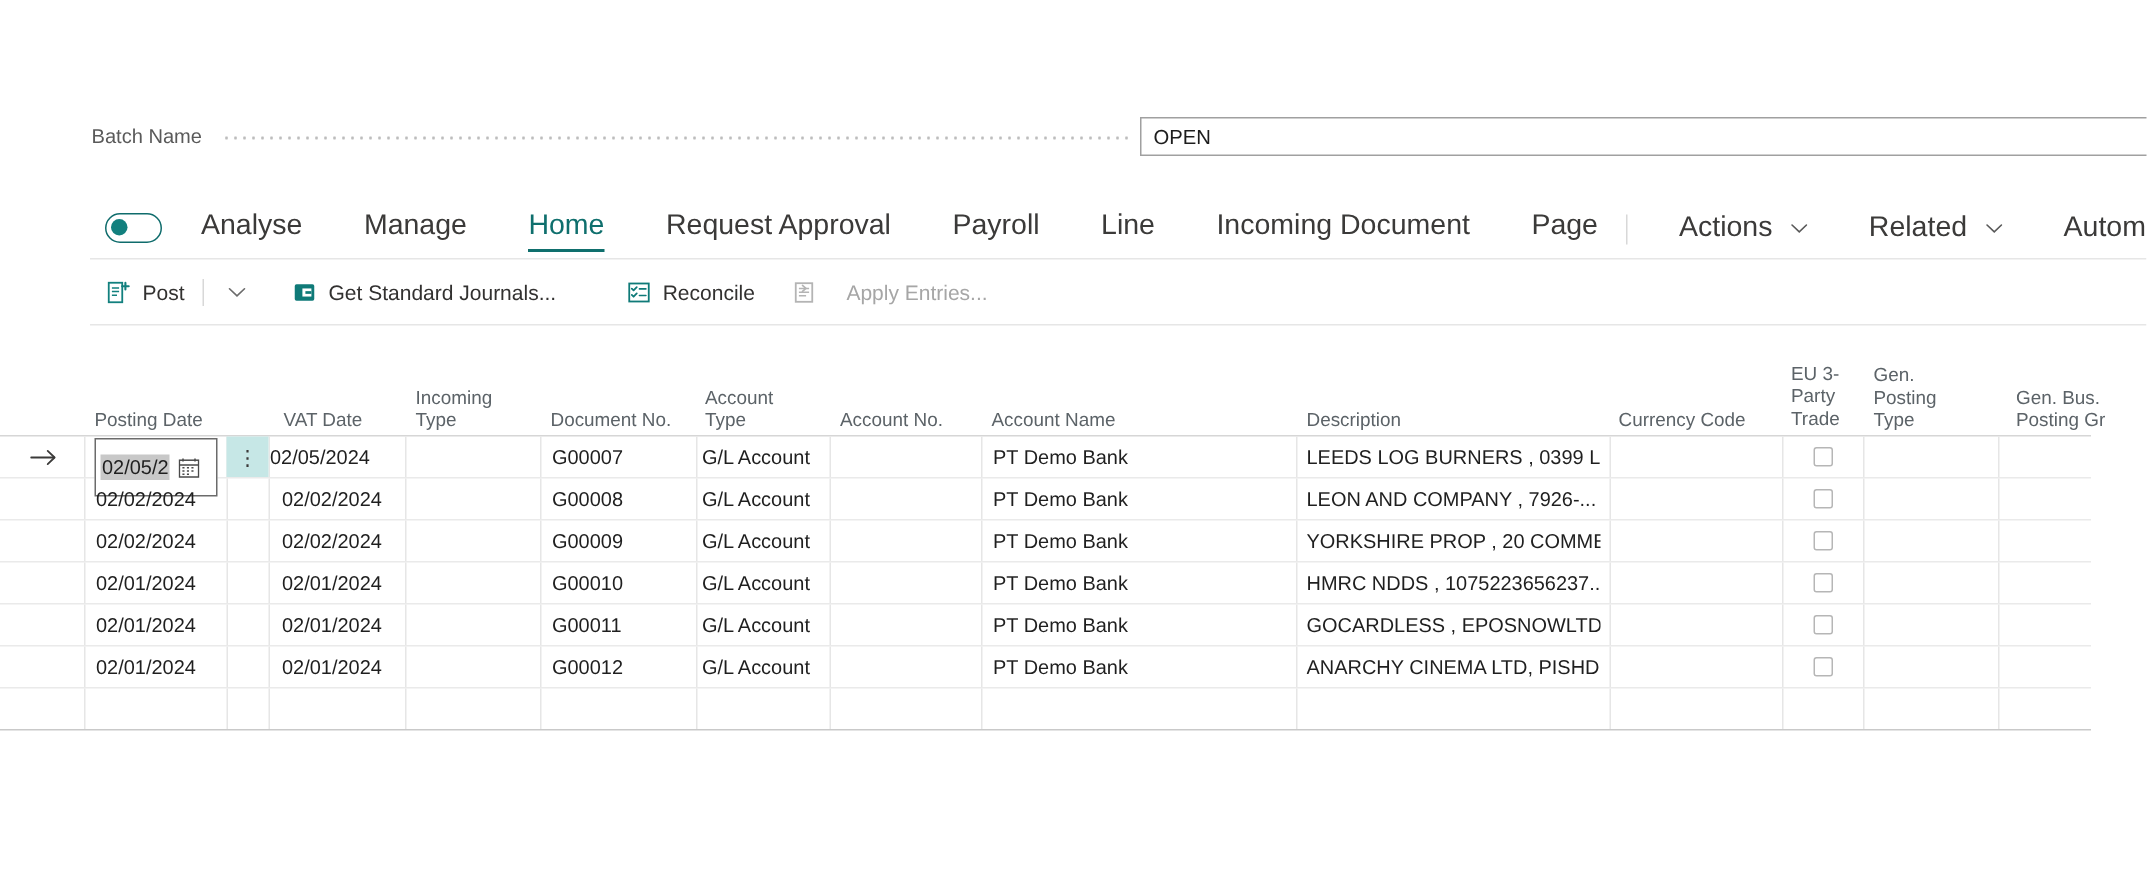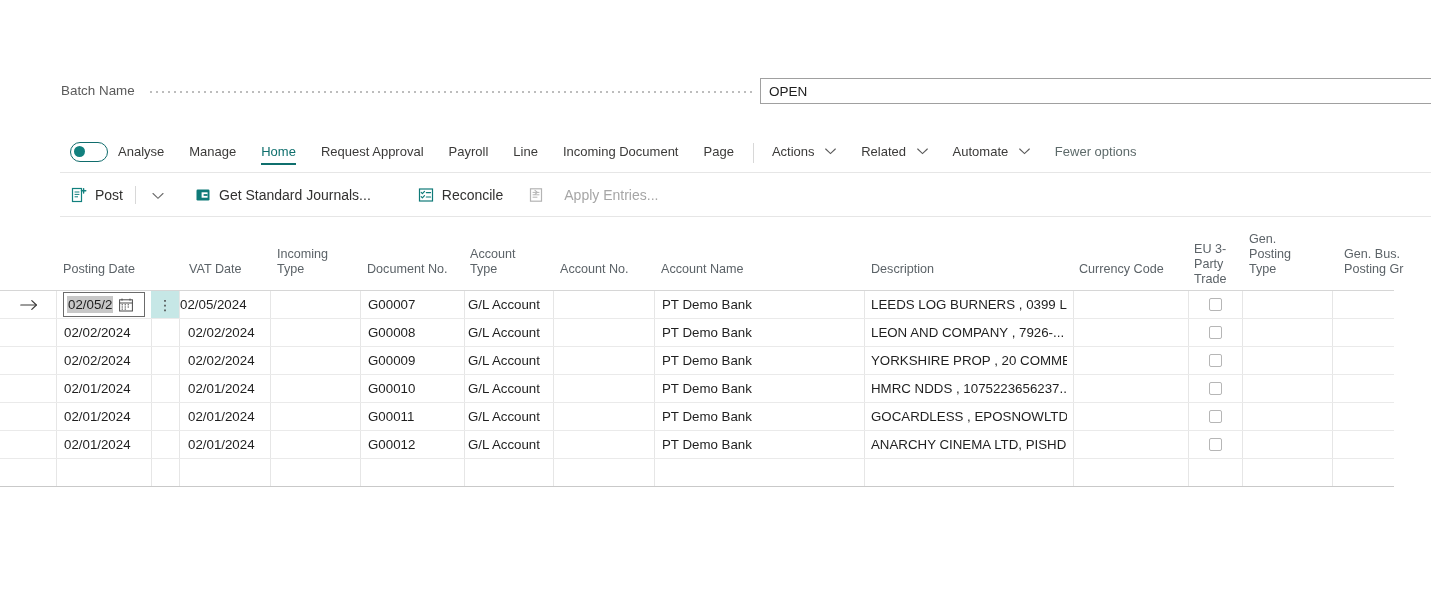--- a/index.html
+++ b/index.html
@@ -44,22 +44,22 @@
 
   
   .ribbon-tabs { position:absolute; left:0; top:133px; width:1431px; height:39px; }
   .toggle {
     position:absolute; left:70px; top:9px; width:38px; height:20px;
     border:1.6px solid #0f6c6c; border-radius:11px; background:#fff; cursor:pointer;
   }
   .toggle .knob { position:absolute; left:3px; top:3px; width:11px; height:11px; border-radius:50%; background:#12807e; }
   .tabs { position:absolute; left:118px; top:0; height:39px; display:flex; align-items:center; }
   .tab {
-    font-size:13px; color:#3b3a39; padding:0 0 3px 0; margin-right:25px; cursor:pointer;
-    white-space:nowrap; position:relative;
+    font-size:19px; color:#3b3a39; padding:0 0 3px 0; margin-right:25px; cursor:pointer;
+    white-space:nowrap; position:relative;margin-left:16px;
   }
   .tab.active { color:#0f6f6d; }
   .tab.active::after {
     content:""; position:absolute; left:0; right:0; bottom:-3px; height:2px; background:#0f6f6d;
   }
   .tab-divider { width:1px; height:20px; background:#d8d8d8; margin:0 18px 0 -6px; }
   .tab .chev { display:inline-block; margin-left:7px; vertical-align:1px; }
   .tab.muted { color:#5d6a6a; }
   .ribbon-line { position:absolute; left:60px; top:172px; width:1371px; height:1px; background:#e6e6e6; }
 
@@ -71,41 +71,41 @@
   .split-chev {
     width:28px; height:24px; display:flex; align-items:center; justify-content:center; cursor:pointer;
   }
   .cmd-divider { width:1px; height:18px; background:#d8d8d8; }
   .ribbon-bottom-line { position:absolute; left:60px; top:216px; width:1371px; height:1px; background:#e6e6e6; }
 
   
   .grid { position:absolute; left:0; top:240px; width:1394px; }
   .ghead { position:relative; height:51px; background:#fff; }
   .ghead .hcell {
-    position:absolute; bottom:14px; font-size:12.6px; color:#5c6368; line-height:15px;
+    position:absolute; bottom:3px; font-size:12.6px; color:#5c6368; line-height:15px;
     padding:0 0 0 0;
   }
   .ghead-rule { position:absolute; left:0; bottom:0; width:1394px; height:1px; background:#d6d6d6; }
 
   .grow { position:relative; height:28px; border-bottom:1px solid #eaeaea; }
   .grow .cell {
     position:absolute; top:0; height:27px; display:flex; align-items:center;
     font-size:13.3px; color:#1f1f1f; white-space:nowrap; overflow:hidden;
   }
   .vline { position:absolute; top:0; width:1px; height:27px; background:#e6e6e6; }
   .grow.last { border-bottom:1px solid #c9c9c9; }
 
   .rowarrow { position:absolute; left:20px; top:0; height:27px; display:flex; align-items:center; }
 
   .teal-cell { position:absolute; top:0; width:28px; height:27px; background:#c6e7e6;
                display:flex; align-items:center; justify-content:center; cursor:pointer; }
   .dots-v { font-size:14px; color:#3b3a39; line-height:8px; letter-spacing:0; }
 
   .datebox {
-    position:absolute; top:1px; height:25px; border:1px solid #6b6b6b; background:#fff;
+    position:absolute; top:1px; height:39px; border:1px solid #6b6b6b; background:#fff;
     display:flex; align-items:center; padding-left:3px;
   }
   .datebox .sel { background:#c8c8c8; color:#1f1f1f; font-size:13.3px; padding:1px 1px; }
   .datebox .calico { margin-left:6px; display:flex; align-items:center; }
 
   .chk {
     width:13px; height:13px; border:1px solid #b6b6b6; border-radius:2px; background:#fff;
   }
 </style>
 </head>

